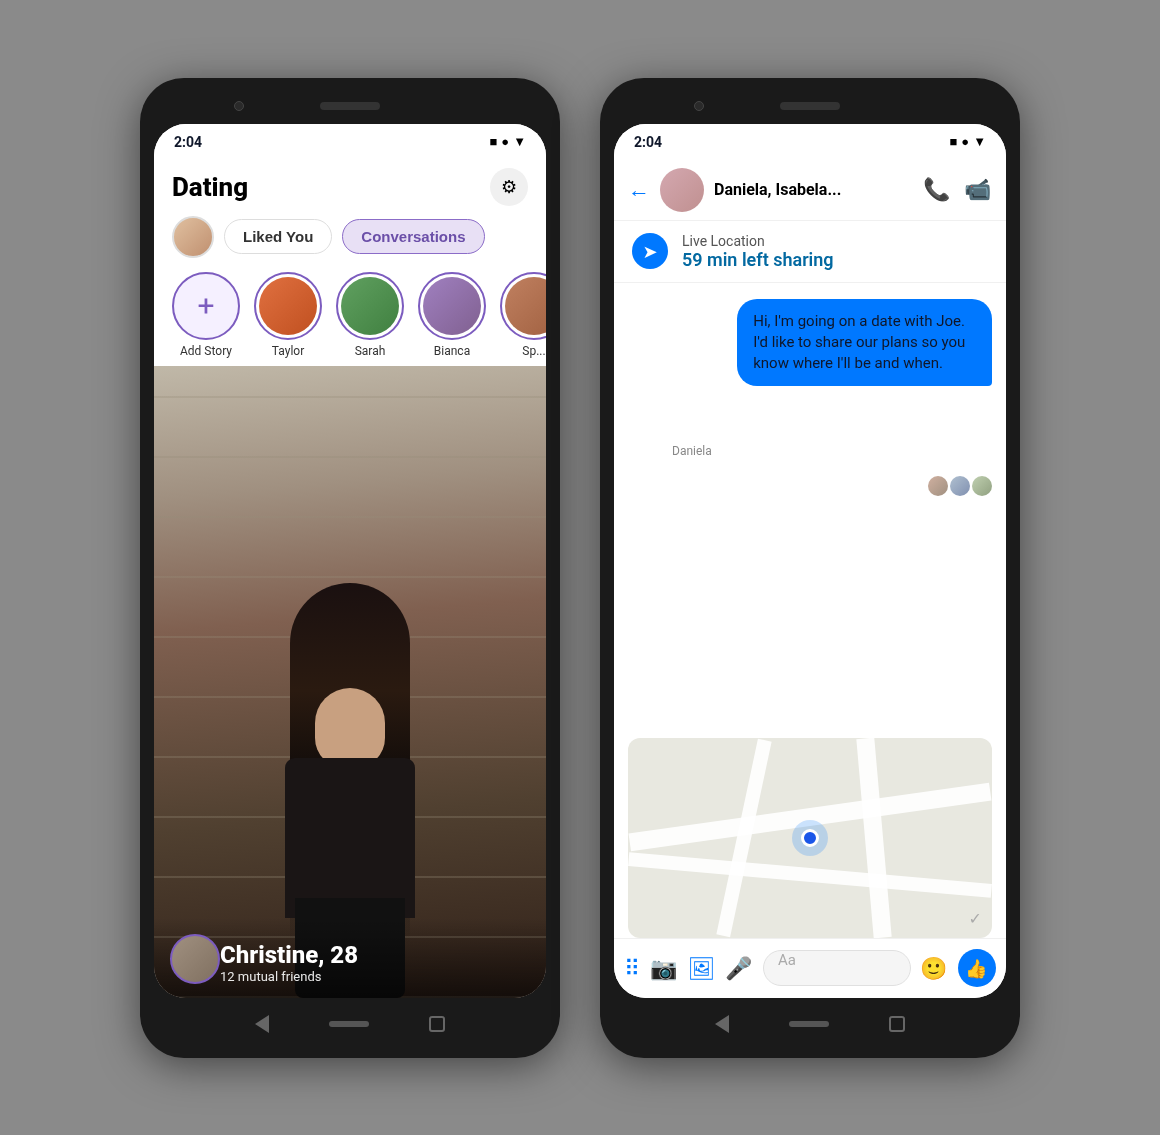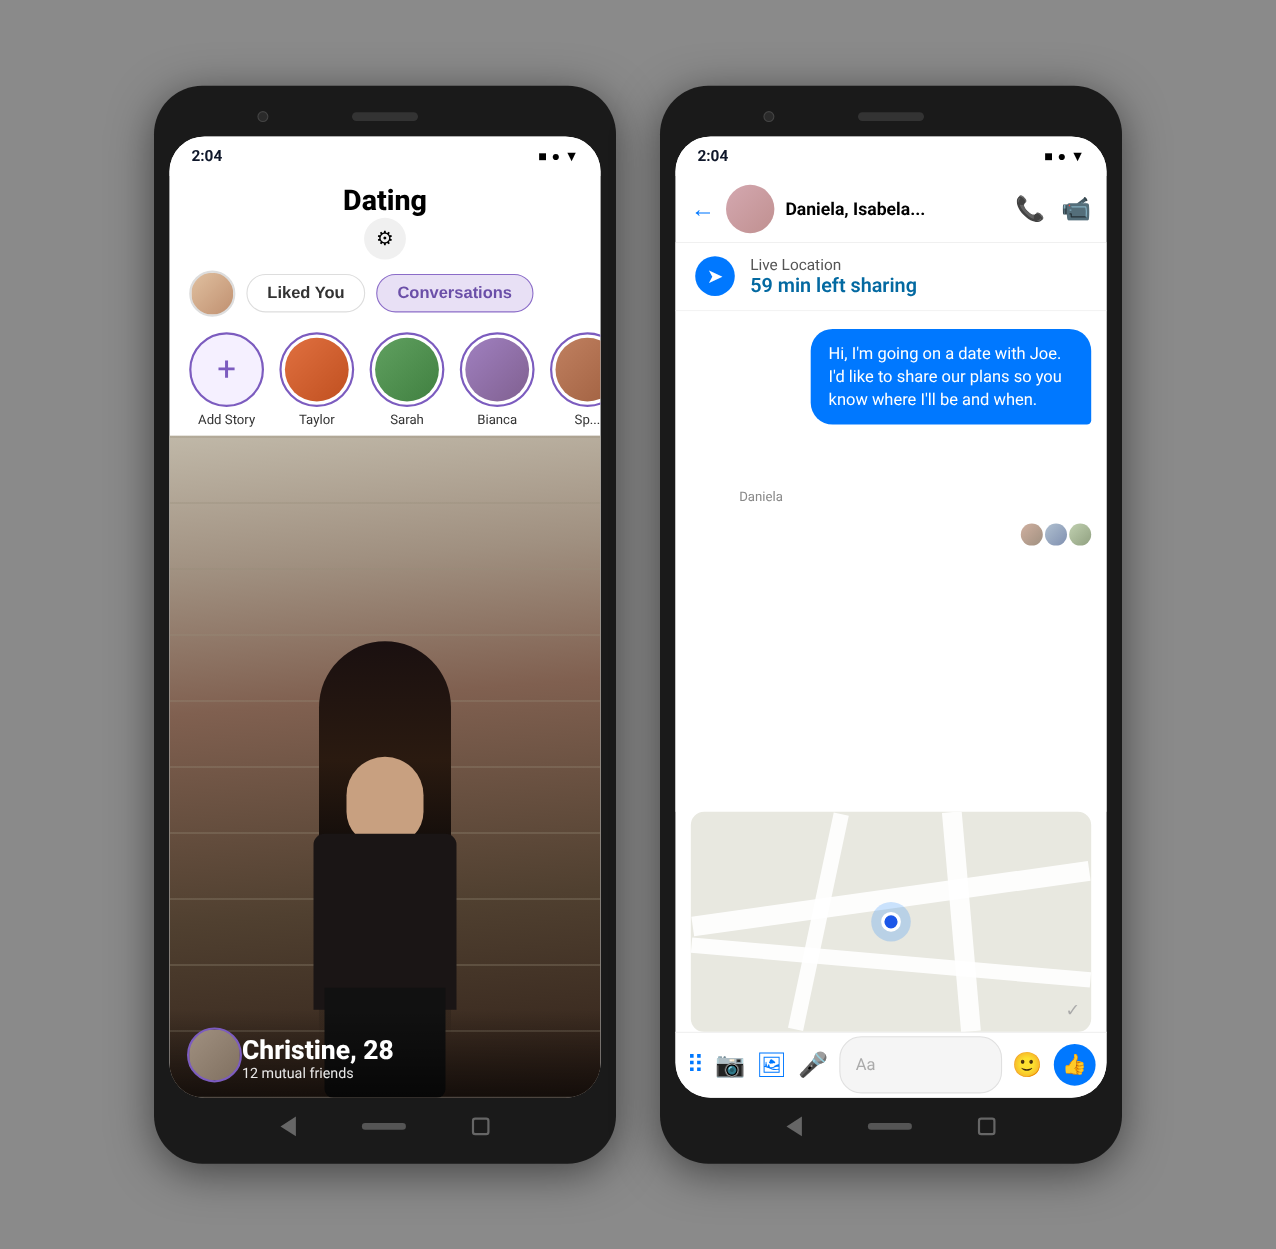--- a/index.html
+++ b/index.html
@@ -110,21 +110,20 @@
       font-size: 13px;
       color: #000;
     }
 
     
     .dating-header {
       display: flex;
       align-items: center;
       justify-content: space-between;
       padding: 8px 18px 4px;
-      flex-direction: column;
     }
     .dating-title {
       font-size: 26px;
       font-weight: 800;
       color: #000;
     }
     .gear-btn {
       width: 38px;
       height: 38px;
       background: #f0f0f0;
@@ -351,21 +350,21 @@
       padding: 16px 14px;
       display: flex;
       flex-direction: column;
       gap: 14px;
       background: #fff;
     }
     .msg-bubble-out {
       align-self: flex-end;
       max-width: 70%;
       background: #0078ff;
-      color: #ffffff;
+      color: #0f172a;
       border-radius: 20px 20px 4px 20px;
       padding: 12px 16px;
       font-size: 15px;
       line-height: 1.4;
     }
     .msg-in-group {
       display: flex;
       align-items: flex-end;
       gap: 10px;
     }
@@ -466,29 +465,29 @@
       border-top: 1px solid #f0f0f0;
       background: #fff;
     }
     .chat-input-icon {
       font-size: 22px;
       color: #0078ff;
       cursor: pointer;
     }
     .chat-input-field {
       flex: 1;
-      height: 52px;
+      height: 36px;
       border-radius: 20px;
       border: 1px solid #e0e0e0;
       background: #f5f5f5;
       padding: 0 14px;
       font-size: 15px;
       color: #999;
       display: flex;
-      align-items: center;
+      align-items: flex-start;
     }
     .chat-send-btn {
       width: 38px;
       height: 38px;
       border-radius: 50%;
       background: #0078ff;
       display: flex;
       align-items: center;
       justify-content: center;
       color: #fff;

